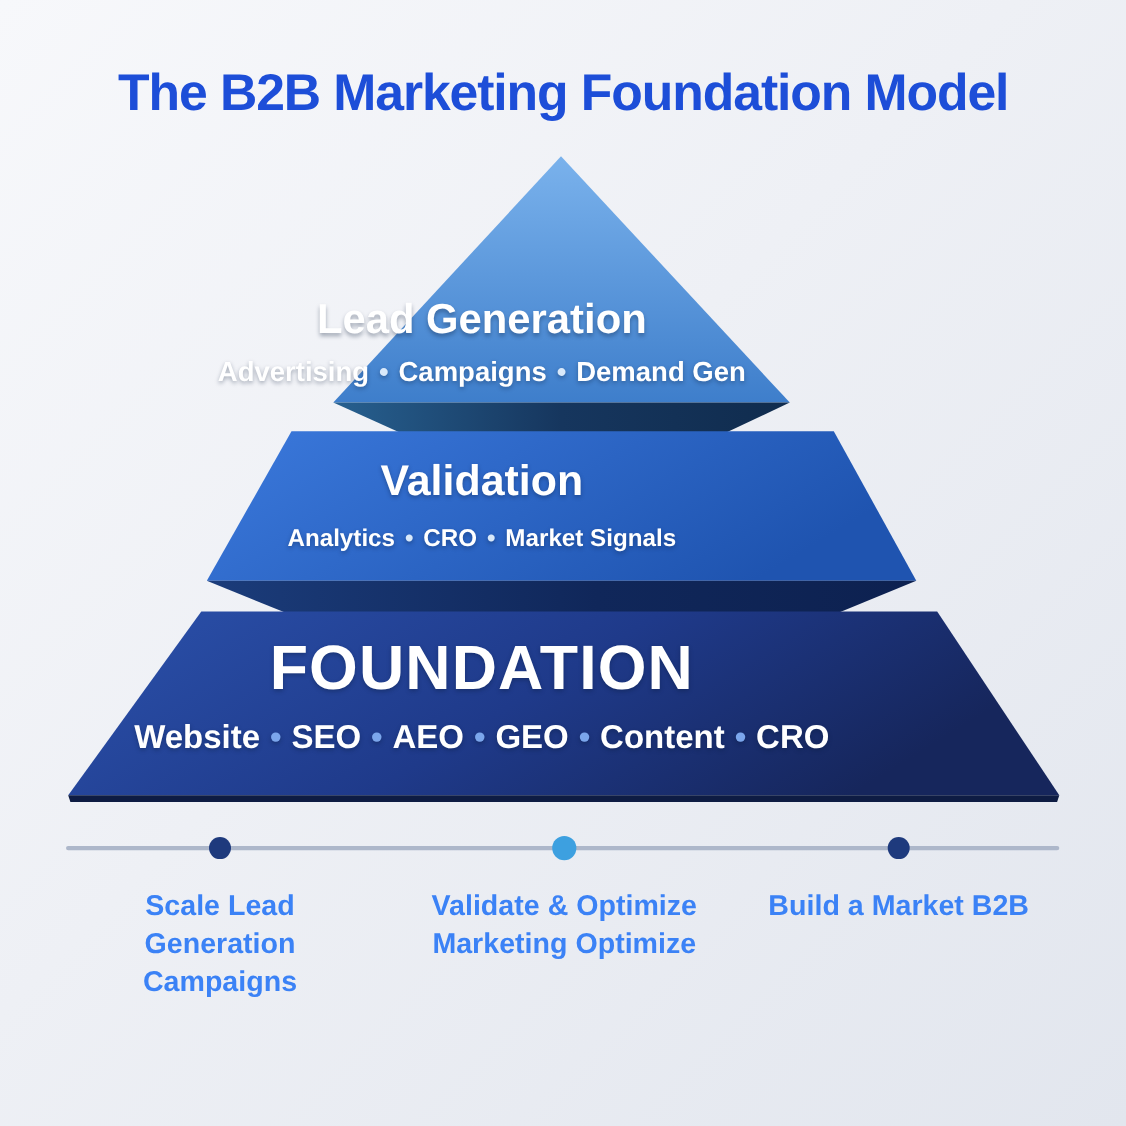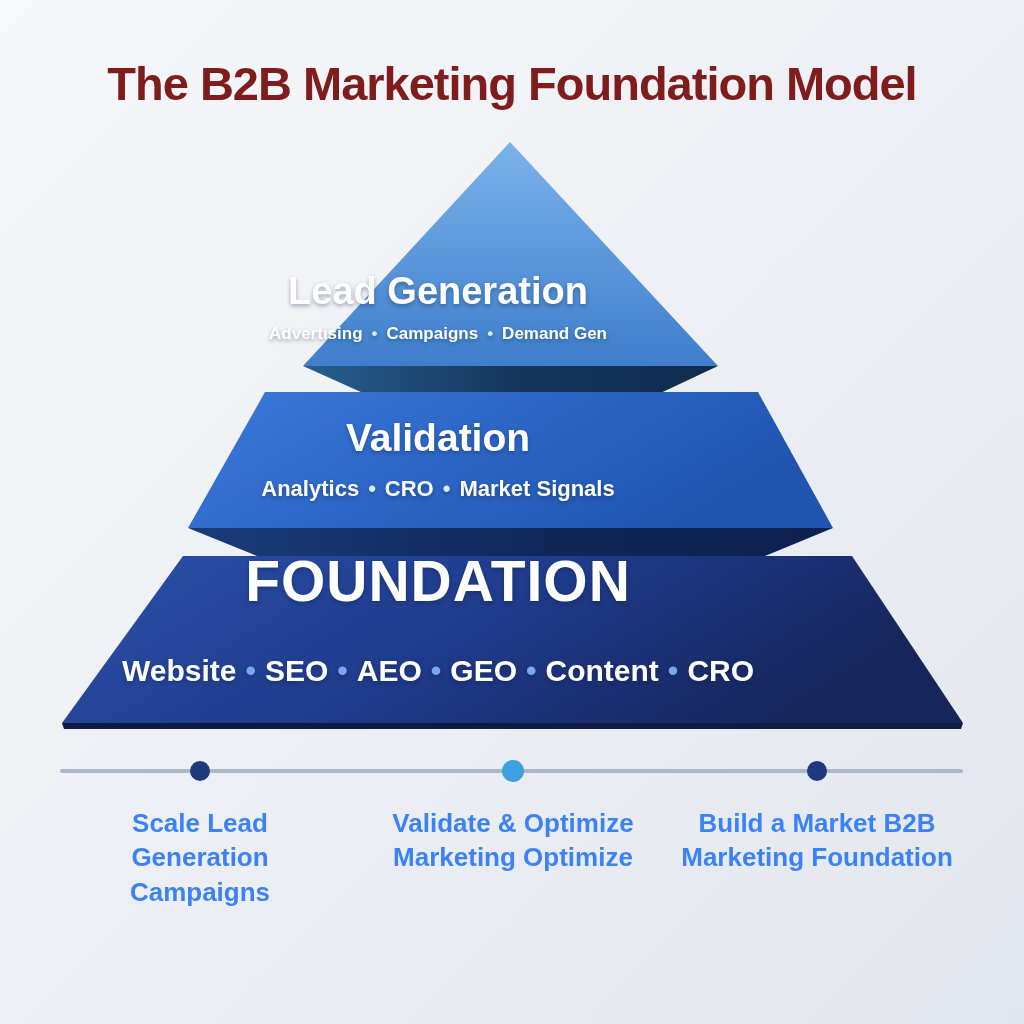--- a/index.html
+++ b/index.html
@@ -14,24 +14,24 @@
   .page-title{
     position:absolute;left:0;top:56px;width:1024px;
     text-align:center;font-size:47px;font-weight:bold;letter-spacing:-1px;
     color:#27477f;
   }
   .tier-text{
     position:absolute;left:0;width:876px;text-align:center;color:#ffffff;
     text-shadow:0 2px 4px rgba(8,25,55,.35);
   }
   .t1-label{top:270px;font-size:38px;font-weight:bold;}
-  .t1-items{top:324px;font-size:17px;font-weight:bold;}
+  .t1-items{top:324px;font-size:25px;font-weight:bold;}
   .t2-label{top:416px;font-size:39px;font-weight:bold;}
   .t2-items{top:476px;font-size:22px;font-weight:bold;}
-  .t3-label{top:548px;font-size:57px;font-weight:bold;letter-spacing:1px;}
+  .t3-label{top:574px;font-size:57px;font-weight:bold;letter-spacing:1px;}
   .t3-items{top:654px;font-size:30px;font-weight:bold;}
   .bullet{font-weight:bold;margin:0 9px;}
   .tl-line{
     position:absolute;top:769px;left:60px;width:903px;height:4px;
     border-radius:2px;background:#adb7ca;
   }
   .tl-dot{
     position:absolute;border-radius:50%;
   }
   .dot-0{left:190px;top:761px;width:20px;height:20px;}
@@ -43,21 +43,21 @@
   }
   .lbl-0{left:70px;width:260px;}
   .lbl-1{left:383px;width:260px;}
   .lbl-2{left:672px;width:290px;}
 </style>
 </head>
 <body>
 
 <div class="canvas">
 
-  <div class="page-title" style="color: #7f1d1d;">The B2B Marketing Foundation Model</div>
+  <div class="page-title" style="color: #1d4ed8;">The B2B Marketing Foundation Model</div>
 
   <svg class="pyr" width="1024" height="1024" viewBox="0 0 1024 1024">
     <defs>
       <linearGradient id="g1" x1="0" y1="0" x2="0" y2="1">
         <stop offset="0" stop-color="#7ab2ec"></stop>
         <stop offset="1" stop-color="#3e7ecb"></stop>
       </linearGradient>
       <linearGradient id="g1u" x1="0" y1="0" x2="1" y2="0">
         <stop offset="0" stop-color="#27608f"></stop>
         <stop offset="0.5" stop-color="#16365e"></stop>
@@ -107,16 +107,15 @@
   <div class="tl-label lbl-0">
     <span>Scale Lead Generation</span><br>
     <span>Campaigns</span>
   </div>
   <div class="tl-label lbl-1">
     <span>Validate &amp; Optimize</span><br>
     <span>Marketing Optimize</span>
   </div>
   <div class="tl-label lbl-2">
     <span>Build a Market B2B</span><br>
-    <span>Marketing Foundation</span>
   </div>
 
 </div>
 
 </body></html>

